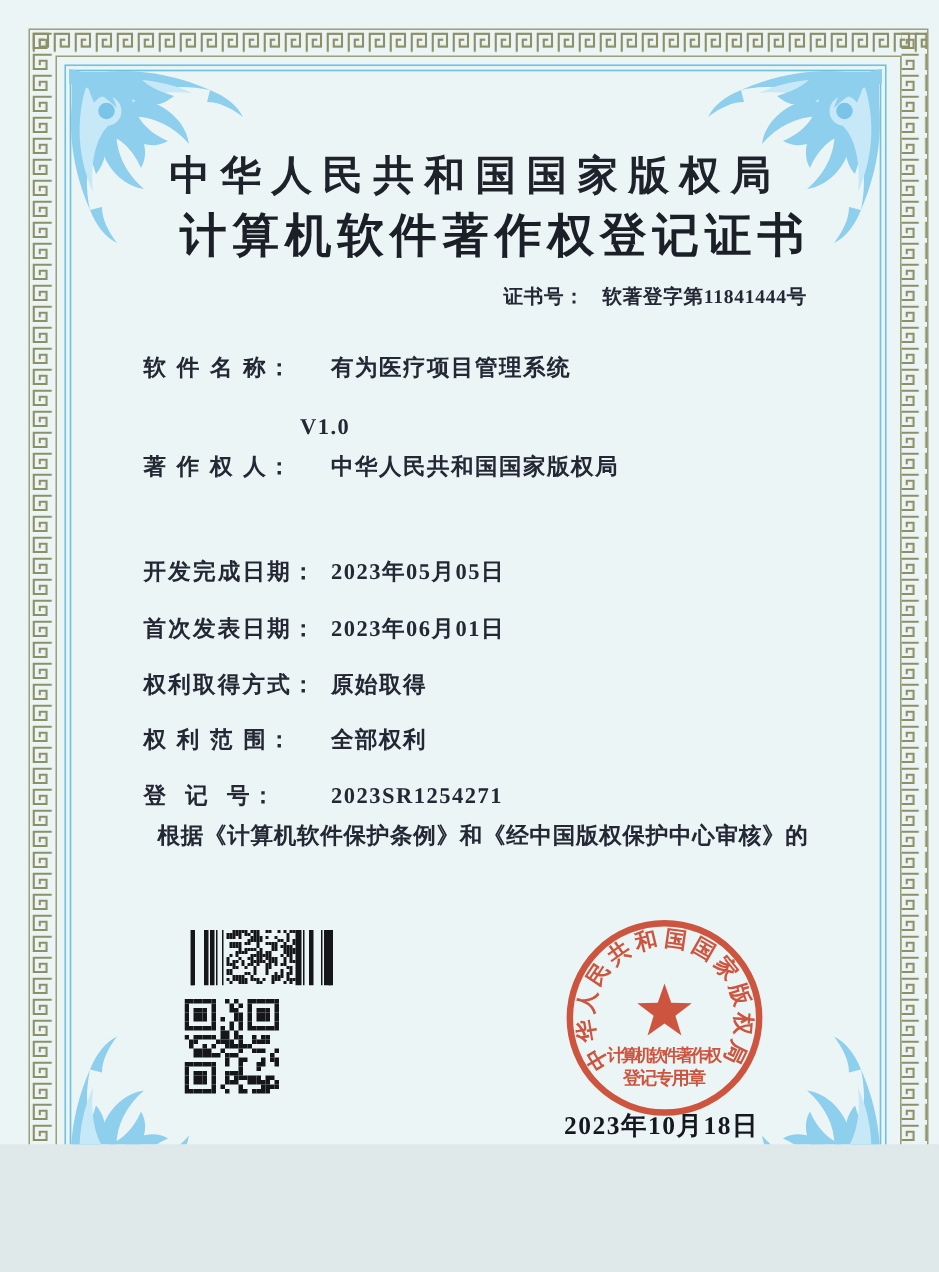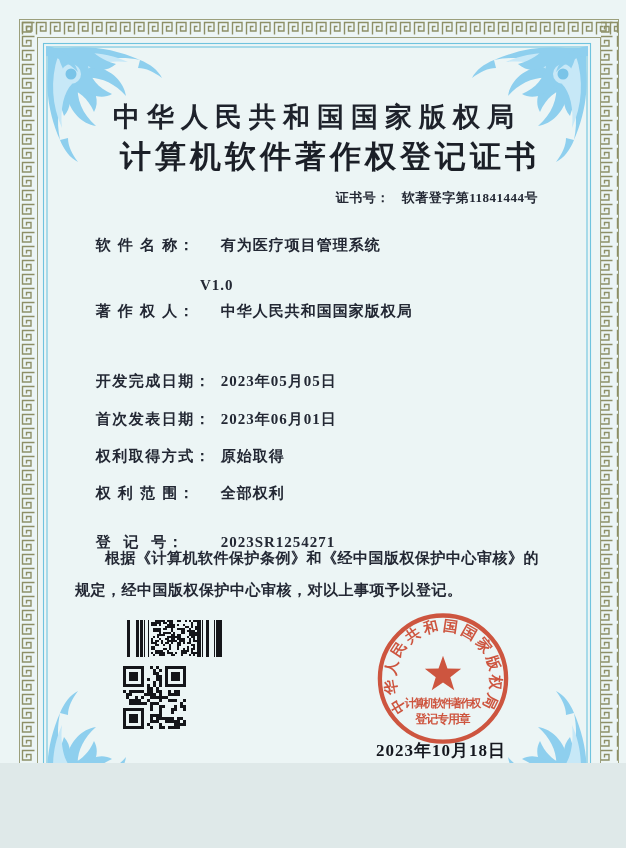--- a/index.html
+++ b/index.html
@@ -37,21 +37,21 @@
     font-family:"Liberation Serif","DejaVu Serif",serif;font-weight:bold;
     font-size:13px;letter-spacing:.5px;
   }
   .certno .gap{display:inline-block;width:12px;}
 
   .row{position:absolute;left:75px;font-size:15px;font-weight:bold;
        letter-spacing:1px;white-space:pre;}
   .row .lbl{display:inline-block;width:125px;letter-spacing:1.5px;}
   .row .val,.val-line2{font-family:"Liberation Serif","DejaVu Serif",serif;letter-spacing:1px;}
   .r1{top:219px;} .r2{top:285px;} .r3{top:355px;} .r4{top:393px;}
-  .r5{top:430px;} .r6{top:467px;} .r7{top:516px;}
+  .r5{top:430px;} .r6{top:467px;} .r7{top:504px;}
   .val-line2{position:absolute;left:200px;top:241px;font-size:15px;font-weight:bold;margin-top:36px;}
 
   .statement{position:absolute;left:75px;top:542px;width:484px;
     font-size:15px;font-weight:bold;letter-spacing:.5px;line-height:32px;}
   .statement .indent{padding-left:30px;white-space:nowrap;}
   .statement .l2{white-space:nowrap;}
 
   .barcode{position:absolute;left:127px;top:620px;}
   .qr{position:absolute;left:123px;top:666px;}
 
@@ -152,21 +152,20 @@
   <div class="row r5">
     <span class="lbl">权利取得方式：</span><span class="val">原始取得</span>
   </div>
 
   <div class="row r7">
     <span class="lbl">登  记  号：</span><span class="val">2023SR1254271</span>
   </div>
 
   <div class="statement">
     <div class="indent">根据《计算机软件保护条例》和《经中国版权保护中心审核》的</div>
-    <div class="l2">规定，经中国版权保护中心审核，对以上事项予以登记。</div>
   </div>
 
   <svg id="barcode-svg" class="barcode" width="95" height="37" viewBox="0 0 95 37">
       <rect x="0" y="0" width="2" height="37" fill="#15161a"></rect>
       <rect x="9" y="0" width="3" height="37" fill="#15161a"></rect>
       <rect x="13" y="0" width="3" height="37" fill="#15161a"></rect>
       <rect x="17" y="0" width="1" height="37" fill="#15161a"></rect>
       <rect x="21" y="0" width="1" height="37" fill="#15161a"></rect>
       <rect x="24" y="2" width="2" height="2" fill="#15161a"></rect>
       <rect x="24" y="4" width="2" height="2" fill="#15161a"></rect>

